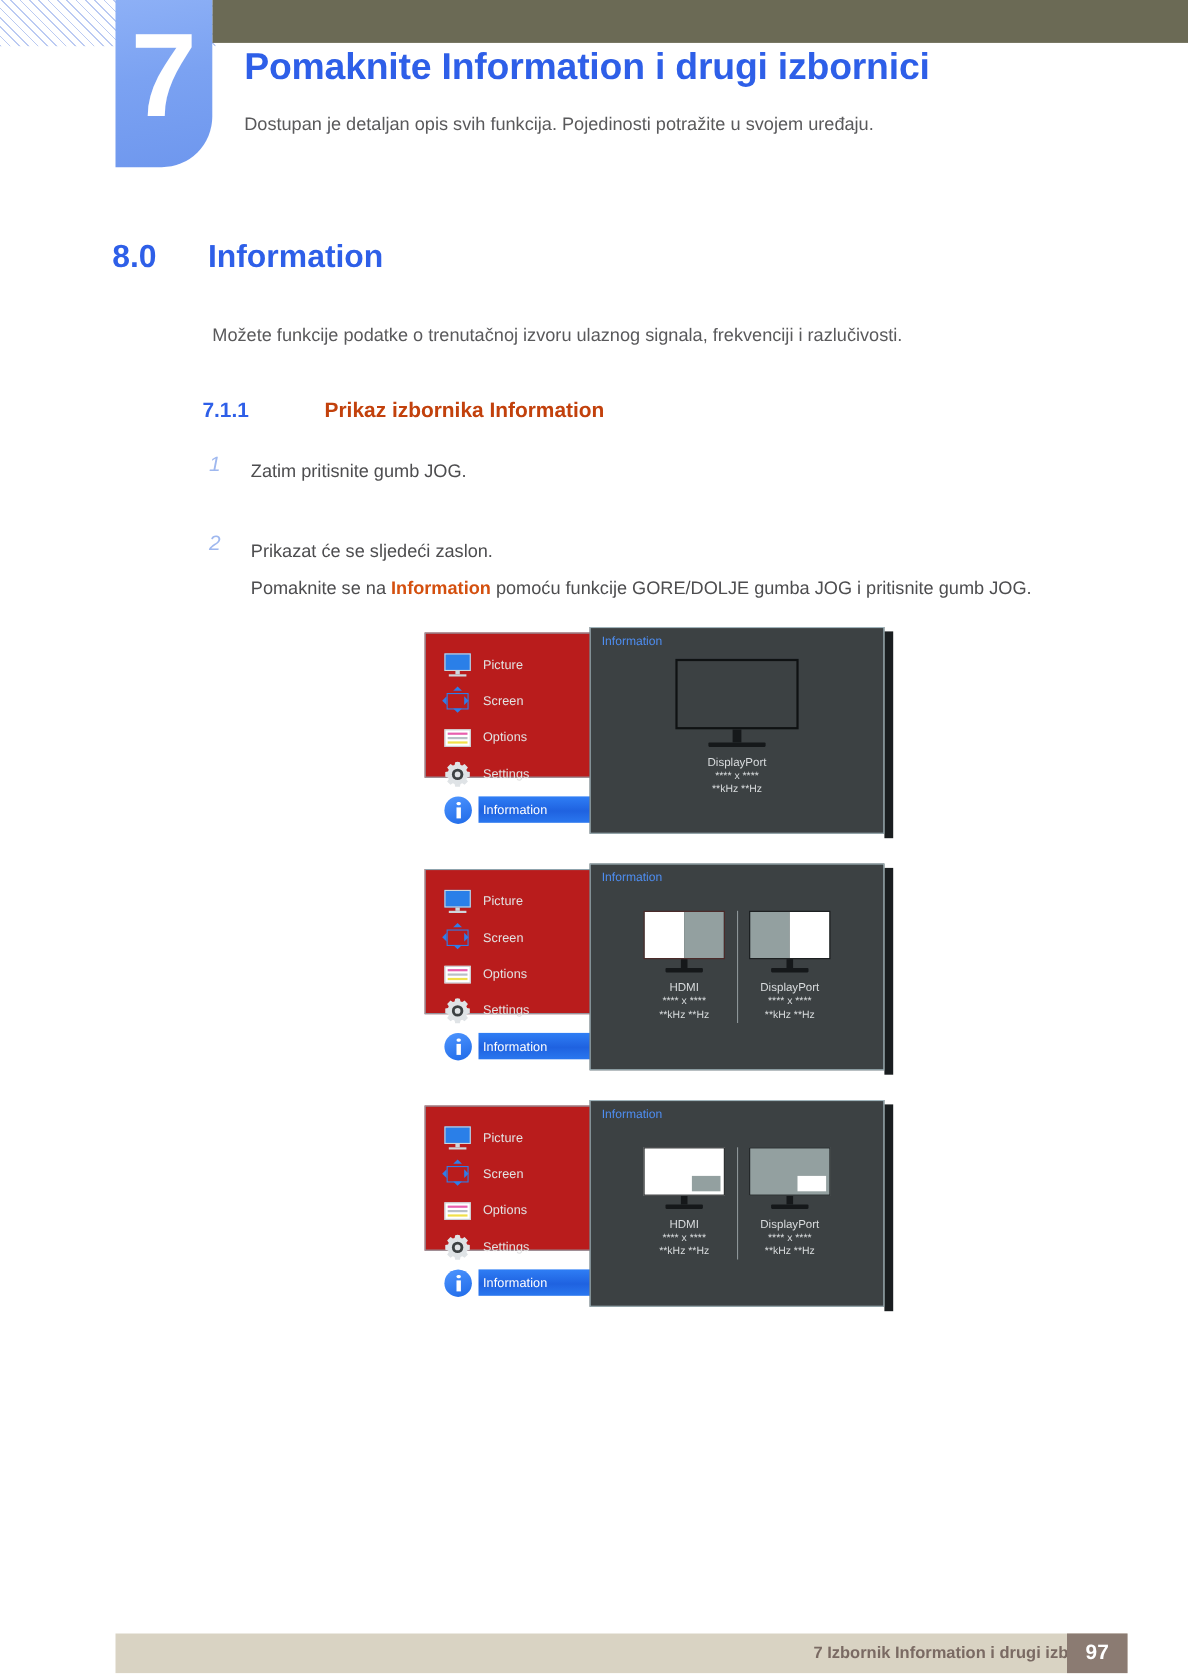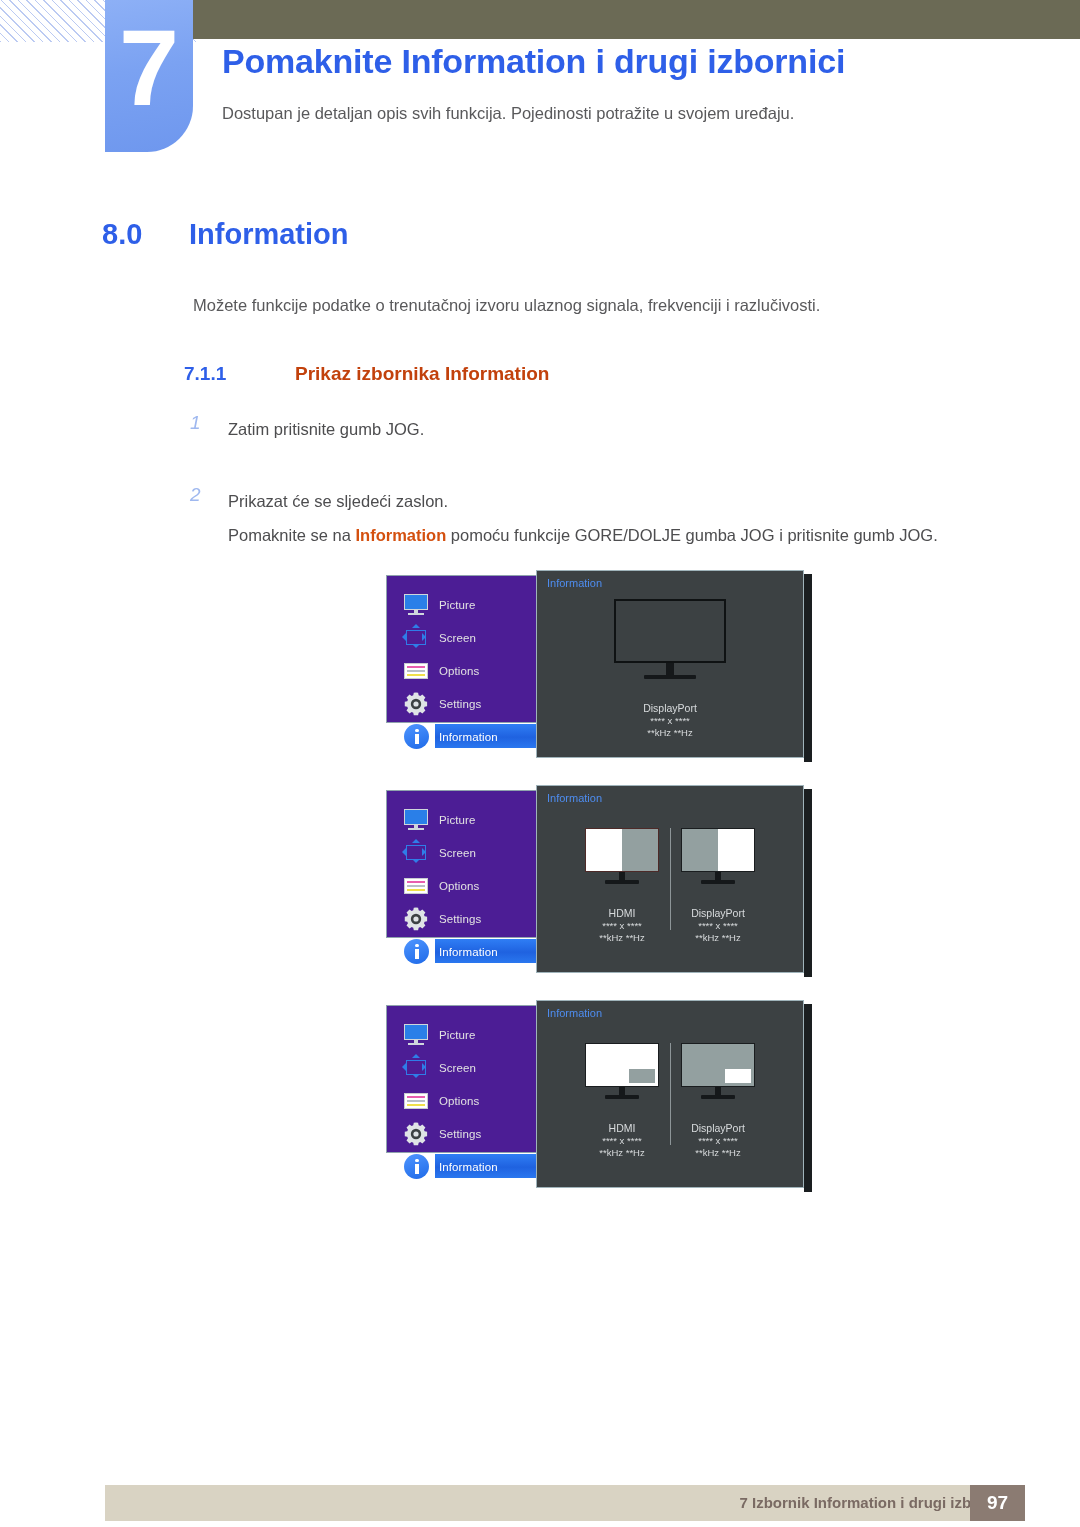--- a/index.html
+++ b/index.html
@@ -149,22 +149,22 @@
   
   .osd {
     position: absolute;
     left: 386px;
     width: 426px;
     height: 193px;
   }
   .osd-sidebar {
     position: absolute;
     left: 0; top: 5px;
-    width: 155px; height: 148px;
-    background: #4c1d95;
+    width: 155px; height: 132px;
+    background: #b91c1c;
     border: 1px solid #8fa3ad;
     box-sizing: border-box;
     text-align: center;
   }
   .osd-item {
     position: absolute;
     left: 0;
     width: 100%;
     height: 33px;
     display: flex;
@@ -290,21 +290,21 @@
     margin: 0 auto;
     background: #15181a;
   }
   .mon .base {
     margin: 0 auto;
     background: #15181a;
   }
   .mon-caption {
     color: #d8dbdd;
     font-size: 10.5px;
-    margin-top: 23px;
+    margin-top: 8px;
     line-height: 13px;
   }
   .mon-res, .mon-freq {
     color: #d8dbdd;
     font-size: 9.5px;
     line-height: 12px;
   }
   .mon-divider {
     position: absolute;
     background: #8d9598;

